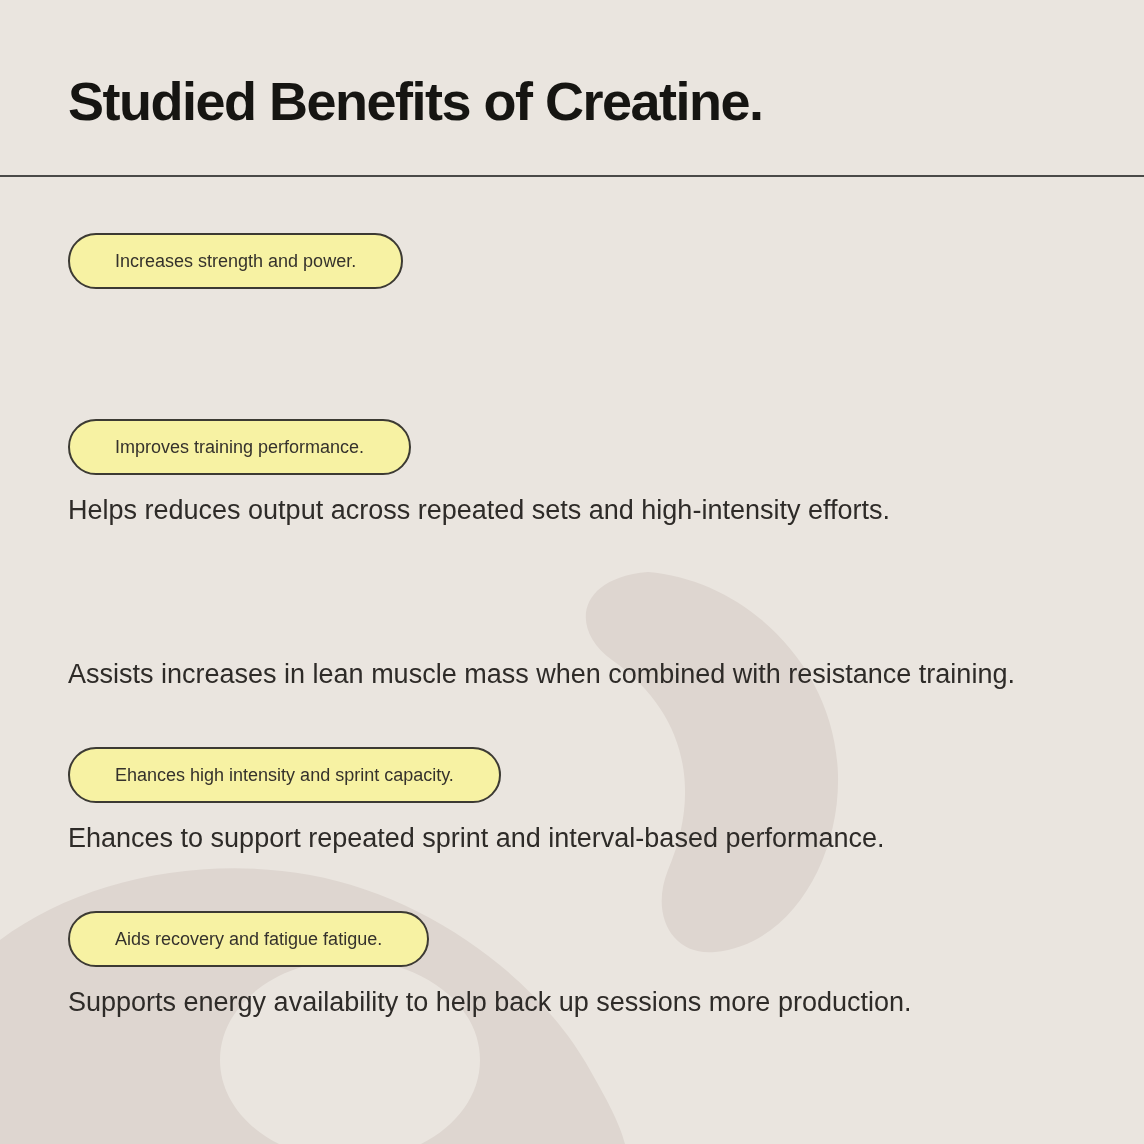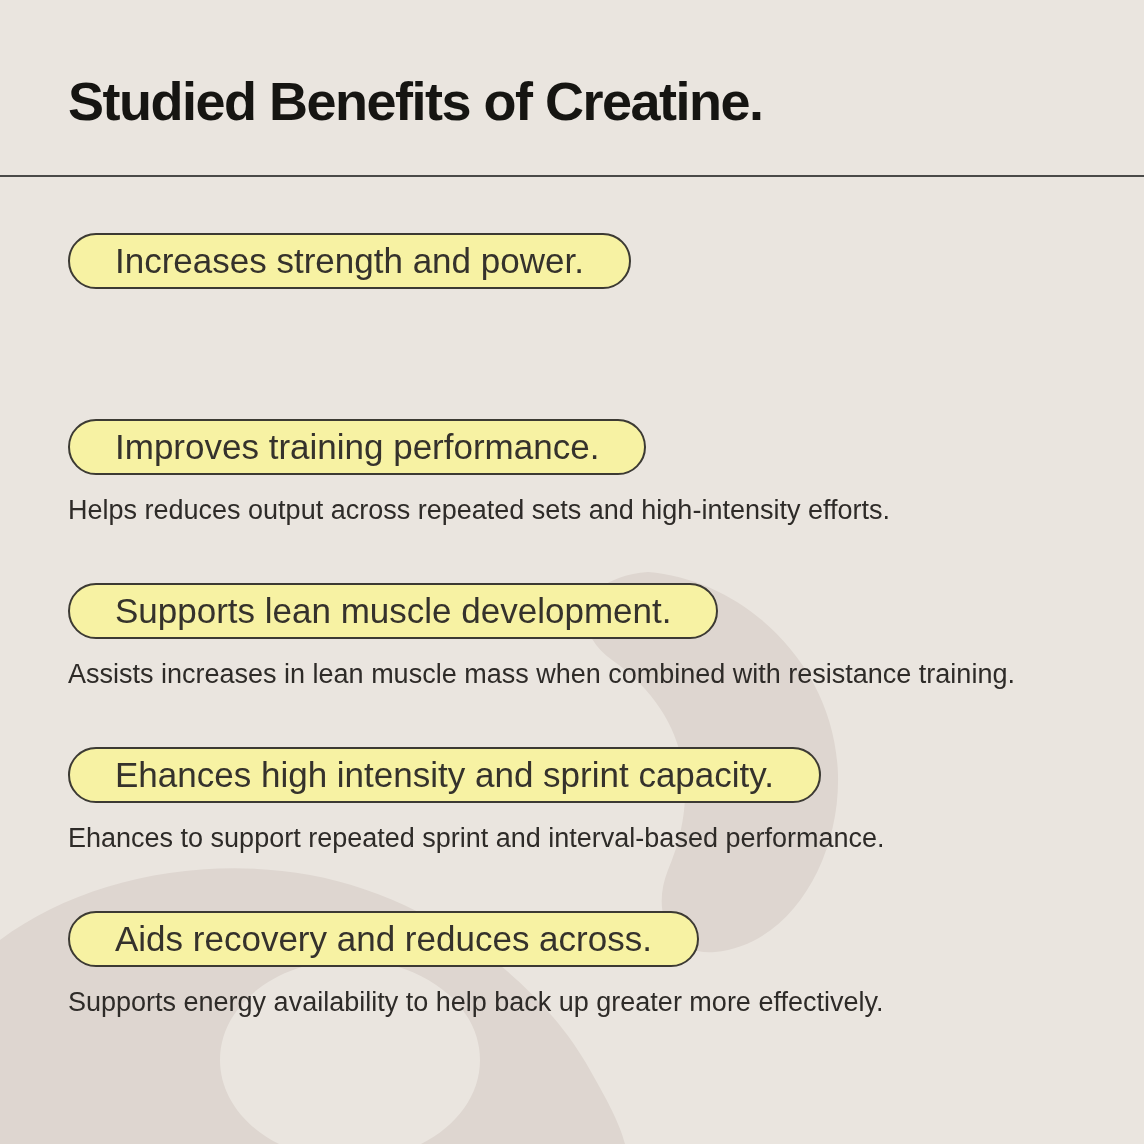--- a/index.html
+++ b/index.html
@@ -52,21 +52,21 @@
   }
   .benefit-badge {
     position: absolute;
     left: 68px;
     display: inline-block;
     box-sizing: border-box;
     background: #f7f2a3;
     border: 2px solid #3c3a33;
     border-radius: 30px;
     padding: 11px 45px;
-    font-size: 35px;
+    font-size: 18px;
     line-height: 30px;
     color: #35322c;
     white-space: nowrap;
   }
   .benefit-desc {
     position: absolute;
     left: 68px;
     margin: 0;
     font-size: 27px;
     line-height: 34px;
@@ -117,23 +117,22 @@
   <div class="content-layer">
 
     <h1 class="page-title">Studied Benefits of Creatine.</h1>
     <div class="divider"></div>
 
     <div class="benefit-badge badge-0">Increases strength and power.</div>
 
     <div class="benefit-badge badge-1">Improves training performance.</div>
     <p class="benefit-desc desc-1">Helps reduces output across repeated sets and high-intensity efforts.</p>
 
-    <div class="benefit-badge badge-2">Supports lean muscle development.</div>
     <p class="benefit-desc desc-2">Assists increases in lean muscle mass when combined with resistance training.</p>
 
     <div class="benefit-badge badge-3">Ehances high intensity and sprint capacity.</div>
     <p class="benefit-desc desc-3">Ehances to support repeated sprint and interval-based performance.</p>
 
-    <div class="benefit-badge badge-4">Aids recovery and reduces across.</div>
-    <p class="benefit-desc desc-4">Supports energy availability to help back up greater more effectively.</p>
+    <div class="benefit-badge badge-4">Aids recovery and fatigue fatigue.</div>
+    <p class="benefit-desc desc-4">Supports energy availability to help back up sessions more production.</p>
 
   </div>
 </div>
 
 </body></html>

